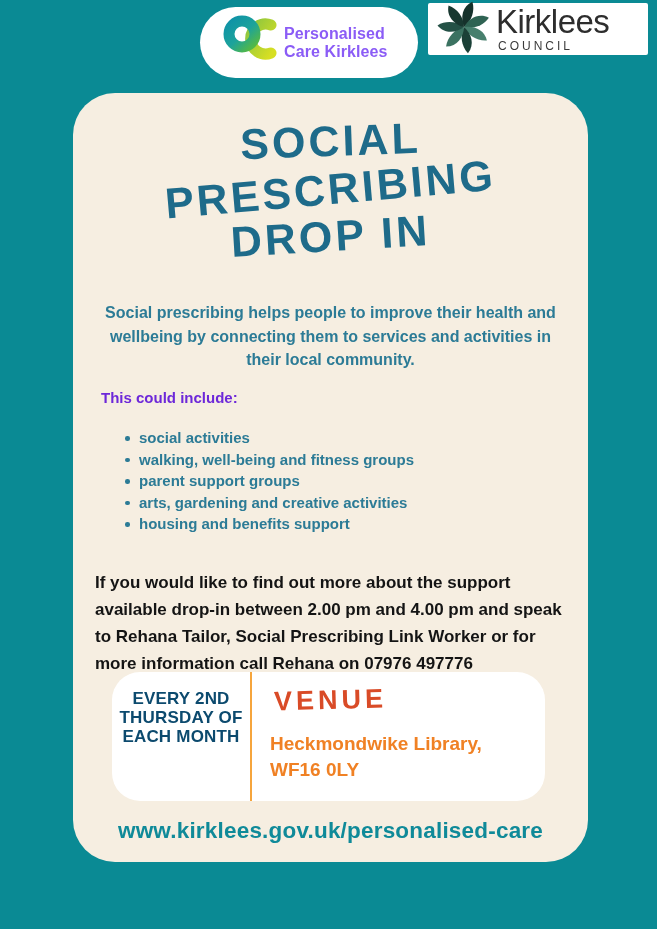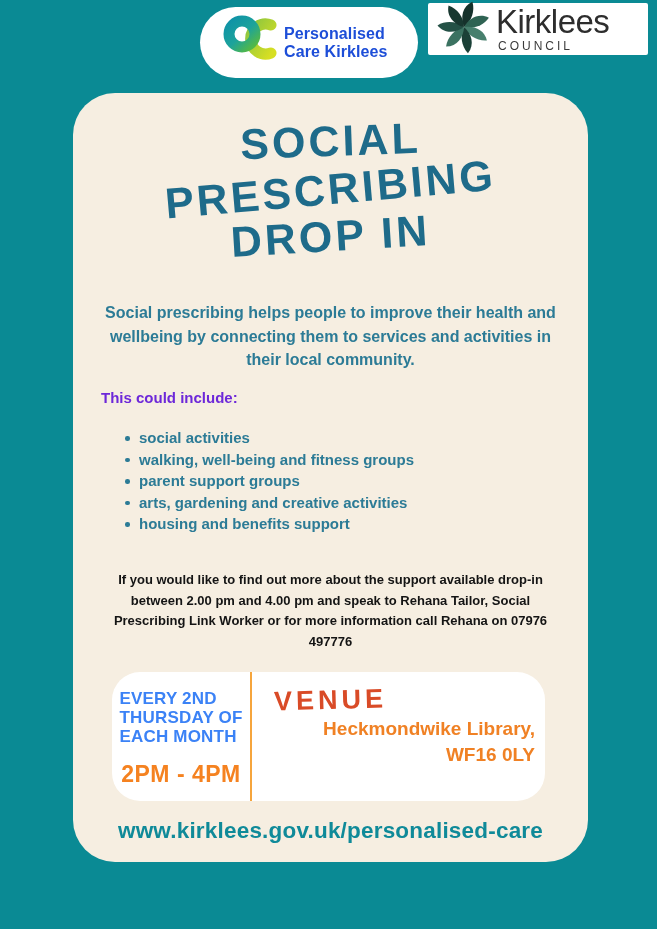--- a/index.html
+++ b/index.html
@@ -21,21 +21,21 @@
     left: 200px; top: 7px;
     width: 218px; height: 71px;
     background: #ffffff;
     border-radius: 36px;
     display: flex;
     align-items: center;
     padding-left: 14px;
   }
   .pc-logo .monogram { flex: 0 0 auto; margin-right: 6px; }
   .pc-logo .pc-text {
-    color: #1d4ed8;
+    color: #8b5cf6;
     font-weight: 700;
     font-size: 16px;
     line-height: 1.12;
     letter-spacing: 0.1px;
   }
 
   .kc-logo {
     position: absolute;
     left: 428px; top: 3px;
     width: 220px; height: 52px;
@@ -132,24 +132,23 @@
     width: 4.5px; height: 4.5px;
     border-radius: 50%;
     background: #2c7b96;
   }
 
   
   .info-para {
     position: absolute;
     top: 477px; left: 22px;
     width: 471px;
-    text-align: center;
     color: #141414;
     font-weight: 700;
-    font-size: 13px;
+    font-size: 17px;
     line-height: 1.58;
   }
 
   
   .when-where {
     position: absolute;
     left: 39px; top: 579px;
     width: 433px; height: 129px;
     background: #ffffff;
     border-radius: 28px;
@@ -157,21 +156,22 @@
   }
   .schedule-col {
     flex: 0 0 140px;
     border-right: 2.5px solid #f6a53c;
     display: flex;
     flex-direction: column;
     align-items: center;
     padding-top: 17px;
   }
   .schedule-days {
-    color: #3b82f6;
+    text-align: center;
+    color: #0c4a6e;
     font-weight: 700;
     font-size: 17px;
     line-height: 1.12;
     letter-spacing: 0.2px;
   }
   .schedule-time {
     margin-top: 15px;
     color: #f58220;
     font-weight: 700;
     font-size: 23px;
@@ -183,22 +183,22 @@
   }
   .venue-heading {
     color: #d94b27;
     font-weight: 700;
     font-size: 27px;
     letter-spacing: 4px;
     transform: rotate(-1.5deg);
     margin-left: 4px;
   }
   .venue-address {
-    margin-top: 2px;
-    text-align: right;
+    margin-top: 17px;
+    text-align: left;
     color: #f08124;
     font-weight: 700;
     font-size: 19px;
     line-height: 1.35;
   }
 
   
   .website {
     position: absolute;
     bottom: 18px; left: 0;
@@ -298,21 +298,20 @@
 
     <p class="info-para">If you would like to find out more about the support available drop-in between 2.00 pm and 4.00 pm and speak to Rehana Tailor, Social Prescribing Link Worker or for more information call Rehana on 07976 497776</p>
 
     <div class="when-where">
       <div class="schedule-col">
         <div class="schedule-days">
           <div>EVERY 2ND</div>
           <div>THURSDAY OF</div>
           <div>EACH MONTH</div>
         </div>
-        <div class="schedule-time">2PM - 4PM</div>
       </div>
       <div class="venue-col">
         <div class="venue-heading">VENUE</div>
         <div class="venue-address">
           <div>Heckmondwike Library,</div>
           <div>WF16 0LY</div>
         </div>
       </div>
     </div>
 

